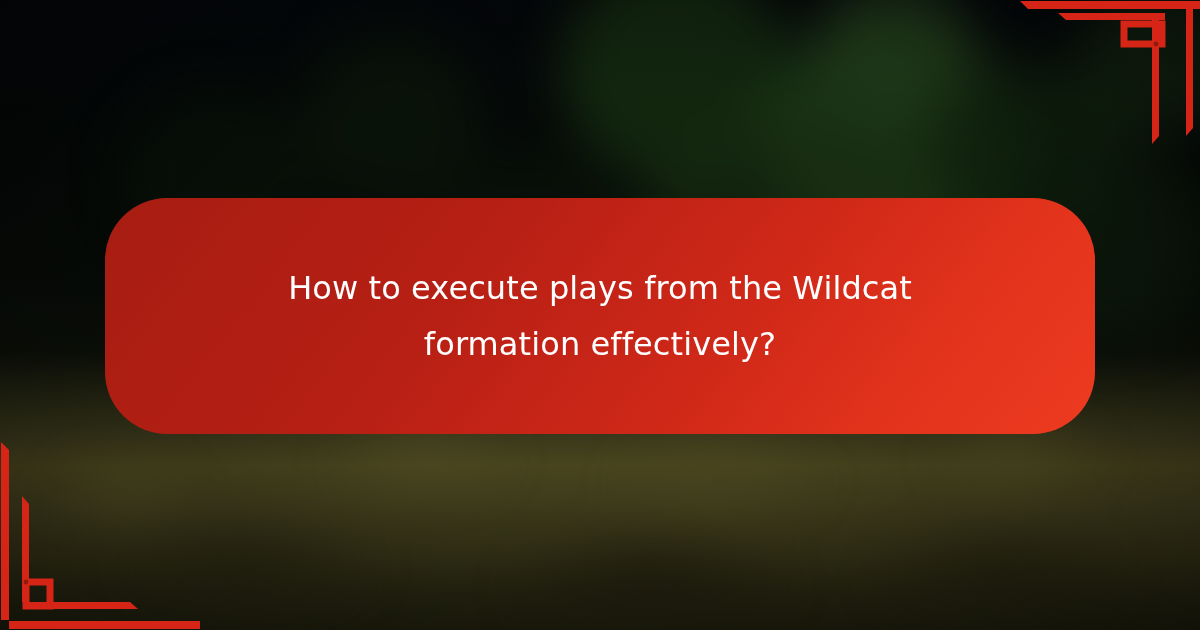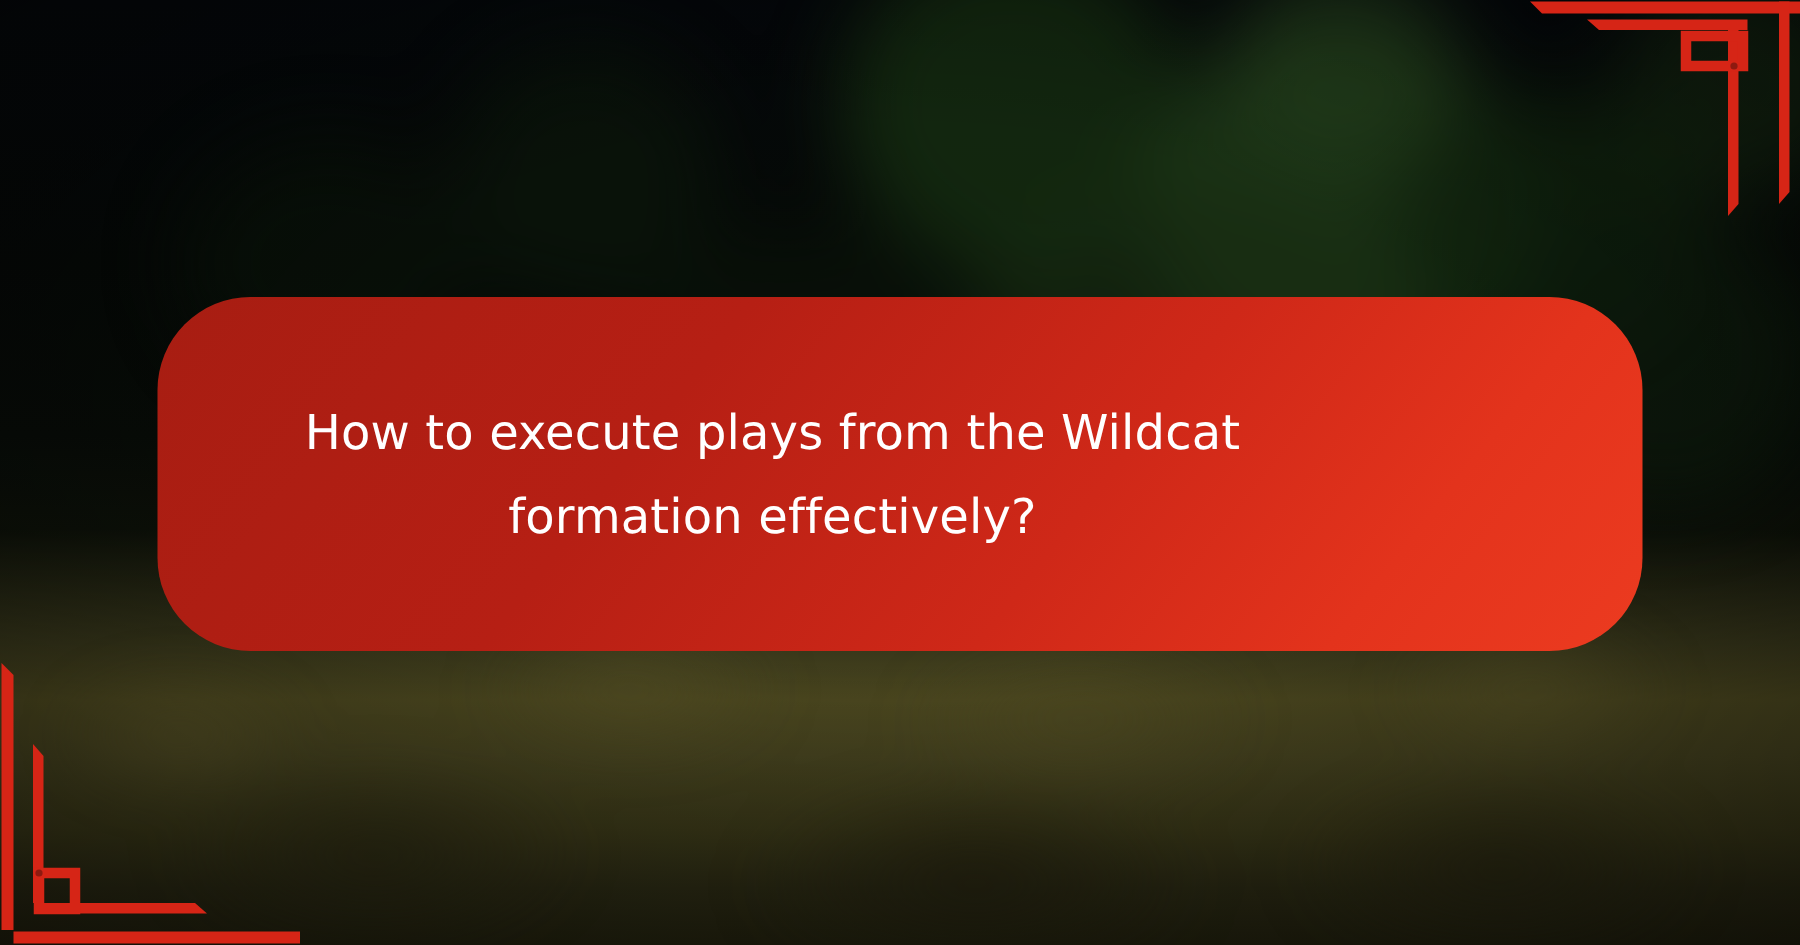--- a/index.html
+++ b/index.html
@@ -96,20 +96,21 @@
   .card {
     position: absolute;
     left: 105px;
     top: 198px;
     width: 990px;
     height: 236px;
     border-radius: 62px;
     background: linear-gradient(128deg, #a71d12 0%, #b61f14 34%, #cf2818 62%, #e3331c 82%, #ec3b20 100%);
     display: flex;
     align-items: center;
+    justify-content: center;
     box-sizing: border-box;
     padding: 0 70px;
   }
 
   .card-title {
     color: #ffffff;
     font-family: "DejaVu Sans", sans-serif;
     font-size: 32px;
     font-weight: 400;
     line-height: 56px;

